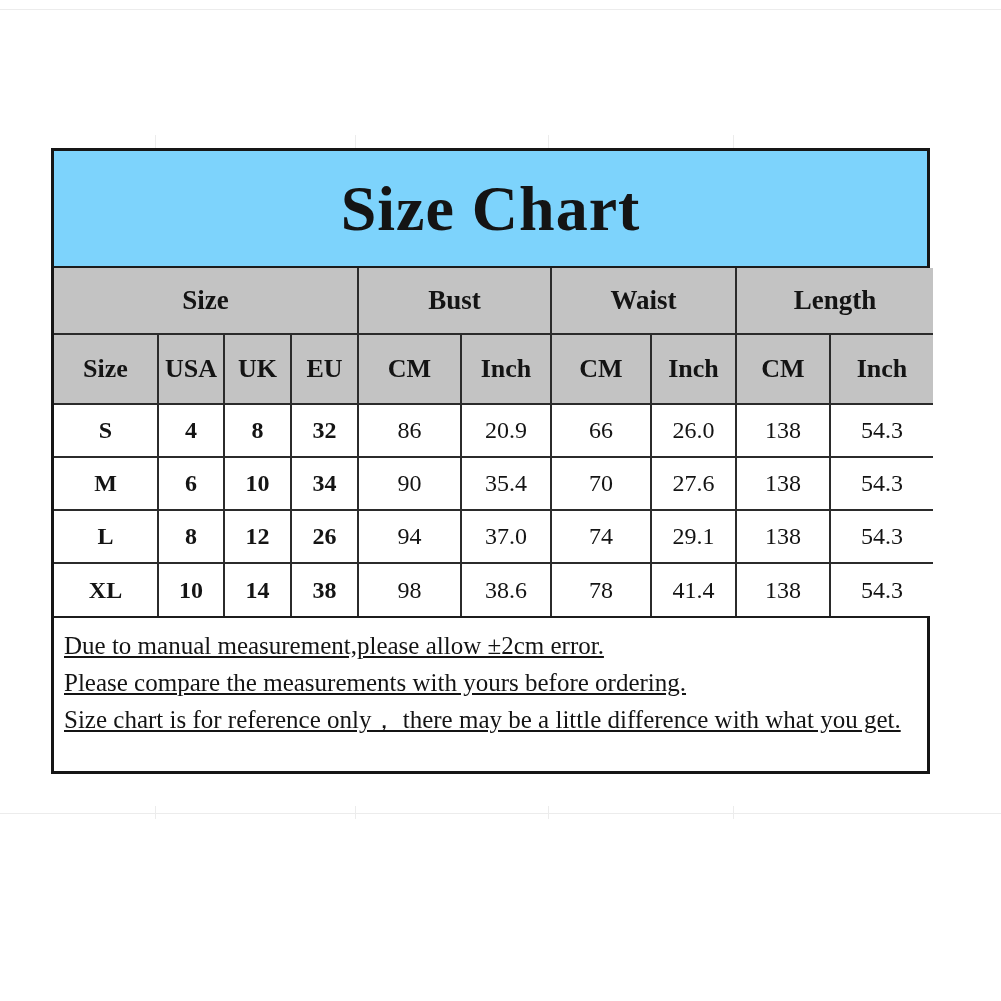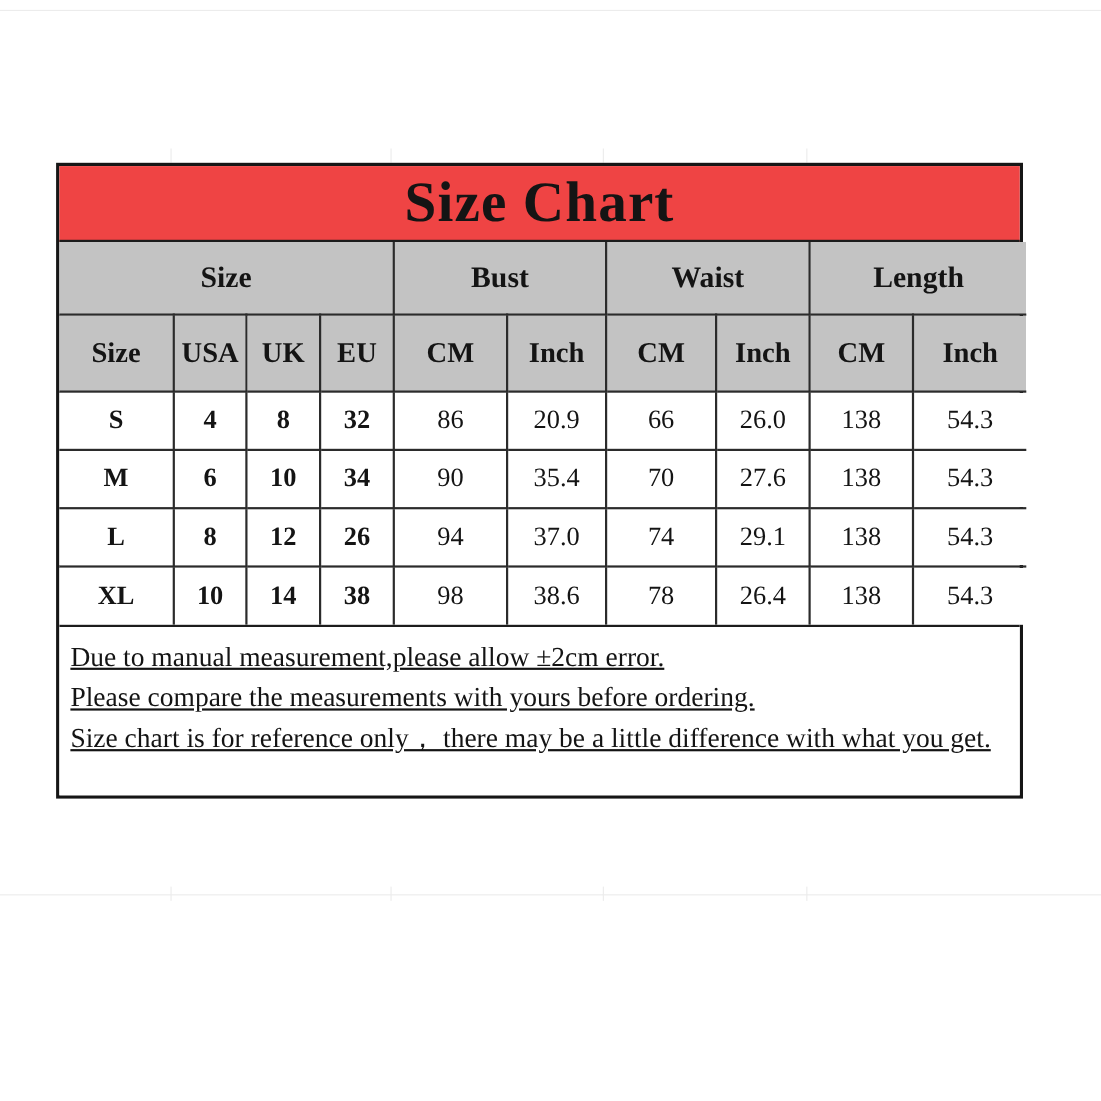--- a/index.html
+++ b/index.html
@@ -13,23 +13,23 @@
   .gl-h1 { left: 0; top: 9px; width: 1001px; height: 1px; }
   .gl-h2 { left: 0; top: 813px; width: 1001px; height: 1px; }
   .gl-v  { width: 1px; height: 13px; }
 
   .table-wrap {
     position: absolute; left: 51px; top: 148px; width: 879px;
     border: 3px solid #161616; background: #ffffff;
   }
 
   .title-row {
-    height: 69px; display: flex; align-items: center; justify-content: center;
-    font-size: 52px; font-weight: bold; letter-spacing: 1px;
-    border-bottom: 2px solid #1c1c1c; background: #ef4444;
+    height: 117px; display: flex; align-items: center; justify-content: center;
+    font-size: 64px; font-weight: bold; letter-spacing: 1px;
+    border-bottom: 2px solid #1c1c1c; background: #7dd3fc;
   }
 
   table.size-table {
     width: 100%; border-collapse: collapse; table-layout: fixed;
     border: hidden; 
     font-family: Liberation Serif, serif;
   }
   .size-table th, .size-table td {
     border: 2px solid #2b2b2b; text-align: center; vertical-align: middle;
     overflow: hidden; white-space: nowrap;
@@ -138,21 +138,21 @@
             <td>54.3</td>
           </tr>
           <tr>
             <td class="bold">XL</td>
             <td class="bold">10</td>
             <td class="bold">14</td>
             <td class="bold">38</td>
             <td>98</td>
             <td>38.6</td>
             <td>78</td>
-            <td>26.4</td>
+            <td>41.4</td>
             <td>138</td>
             <td>54.3</td>
           </tr>
         </tbody>
     </table>
 
     <div class="notes">
       <p>Due to manual measurement,please allow ±2cm error.</p>
       <p>Please compare the measurements with yours before ordering.</p>
       <p>Size chart is for reference only， there may be a little difference with what you get.</p>

